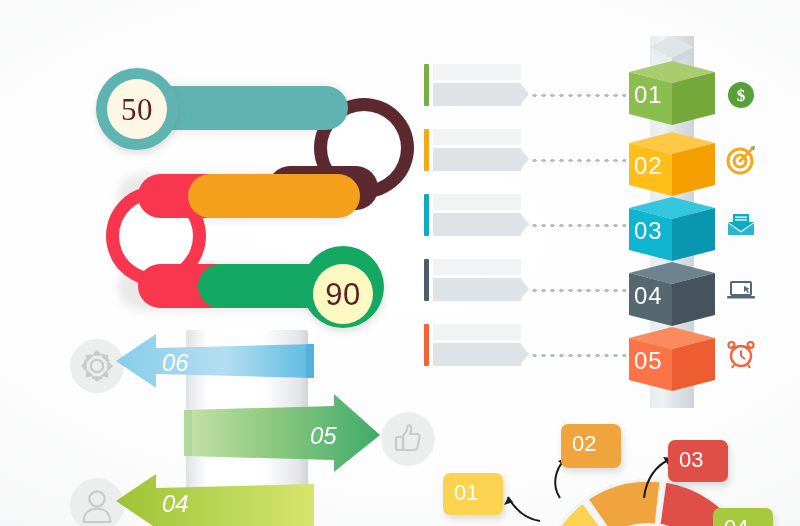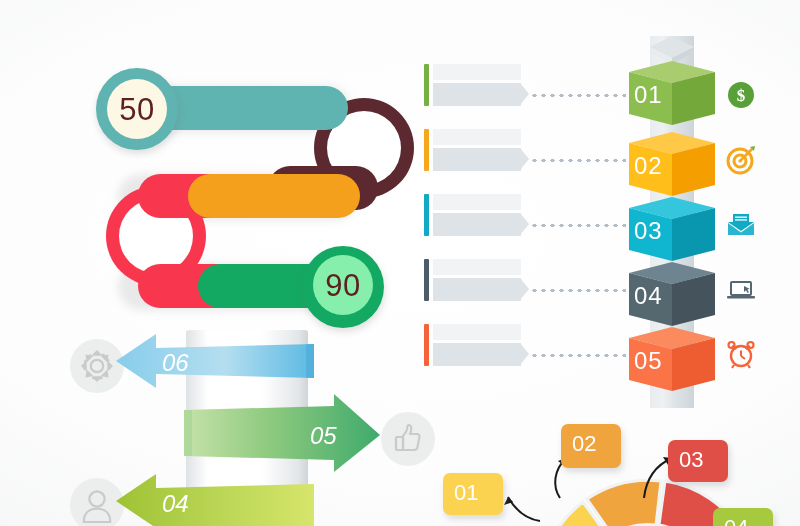--- a/index.html
+++ b/index.html
@@ -84,28 +84,28 @@
 
     <div class="bar" style="left:60px;top:136px;width:100px;height:44px;background:#f8374f;"></div>
     <div class="bar" style="left:60px;top:226px;width:100px;height:44px;background:#f8374f;"></div>
 
     <div class="bar" style="left:28px;top:48px;width:242px;height:44px;background:#5fb3b0;"></div>
 
     <div class="bar" style="left:110px;top:136px;width:172px;height:44px;background:#f5a01c;"></div>
 
     <div class="bar" style="left:120px;top:226px;width:160px;height:44px;background:#13a962;"></div>
 
-    <div class="ringcirc" style="left:18px;top:30px;width:82px;height:82px;background:#5fb3b0;box-shadow:1px 4px 7px rgba(120,120,125,.22);">
+    <div class="ringcirc" style="left:18px;top:30px;width:82px;height:82px;background:#5fb3b0;box-shadow:1px 4px 7px rgba(120,120,125,.22);font-family:Liberation Serif, serif;">
       <div class="inner" style="left:11px;top:11px;width:60px;height:60px;background:#fcf8e4;">
         <span class="numtxt">50</span>
       </div>
     </div>
 
     <div class="ringcirc" style="left:224px;top:208px;width:82px;height:82px;background:#13a962;box-shadow:1px 4px 7px rgba(120,120,125,.22);">
-      <div class="inner" style="left:11px;top:9px;width:60px;height:60px;background:#86efac;">
+      <div class="inner" style="left:11px;top:18px;width:60px;height:60px;background:#fef9c3;">
         <span class="numtxt">90</span>
       </div>
     </div>
   </div>
 
   <div class="lblrow" style="left:424px;top:64px;">
     <div class="lbl-accent" style="background:#76b043;"></div>
     <div class="lbl-top"></div>
     <div class="lbl-bot"></div>
     <div class="lbl-tip"></div>

